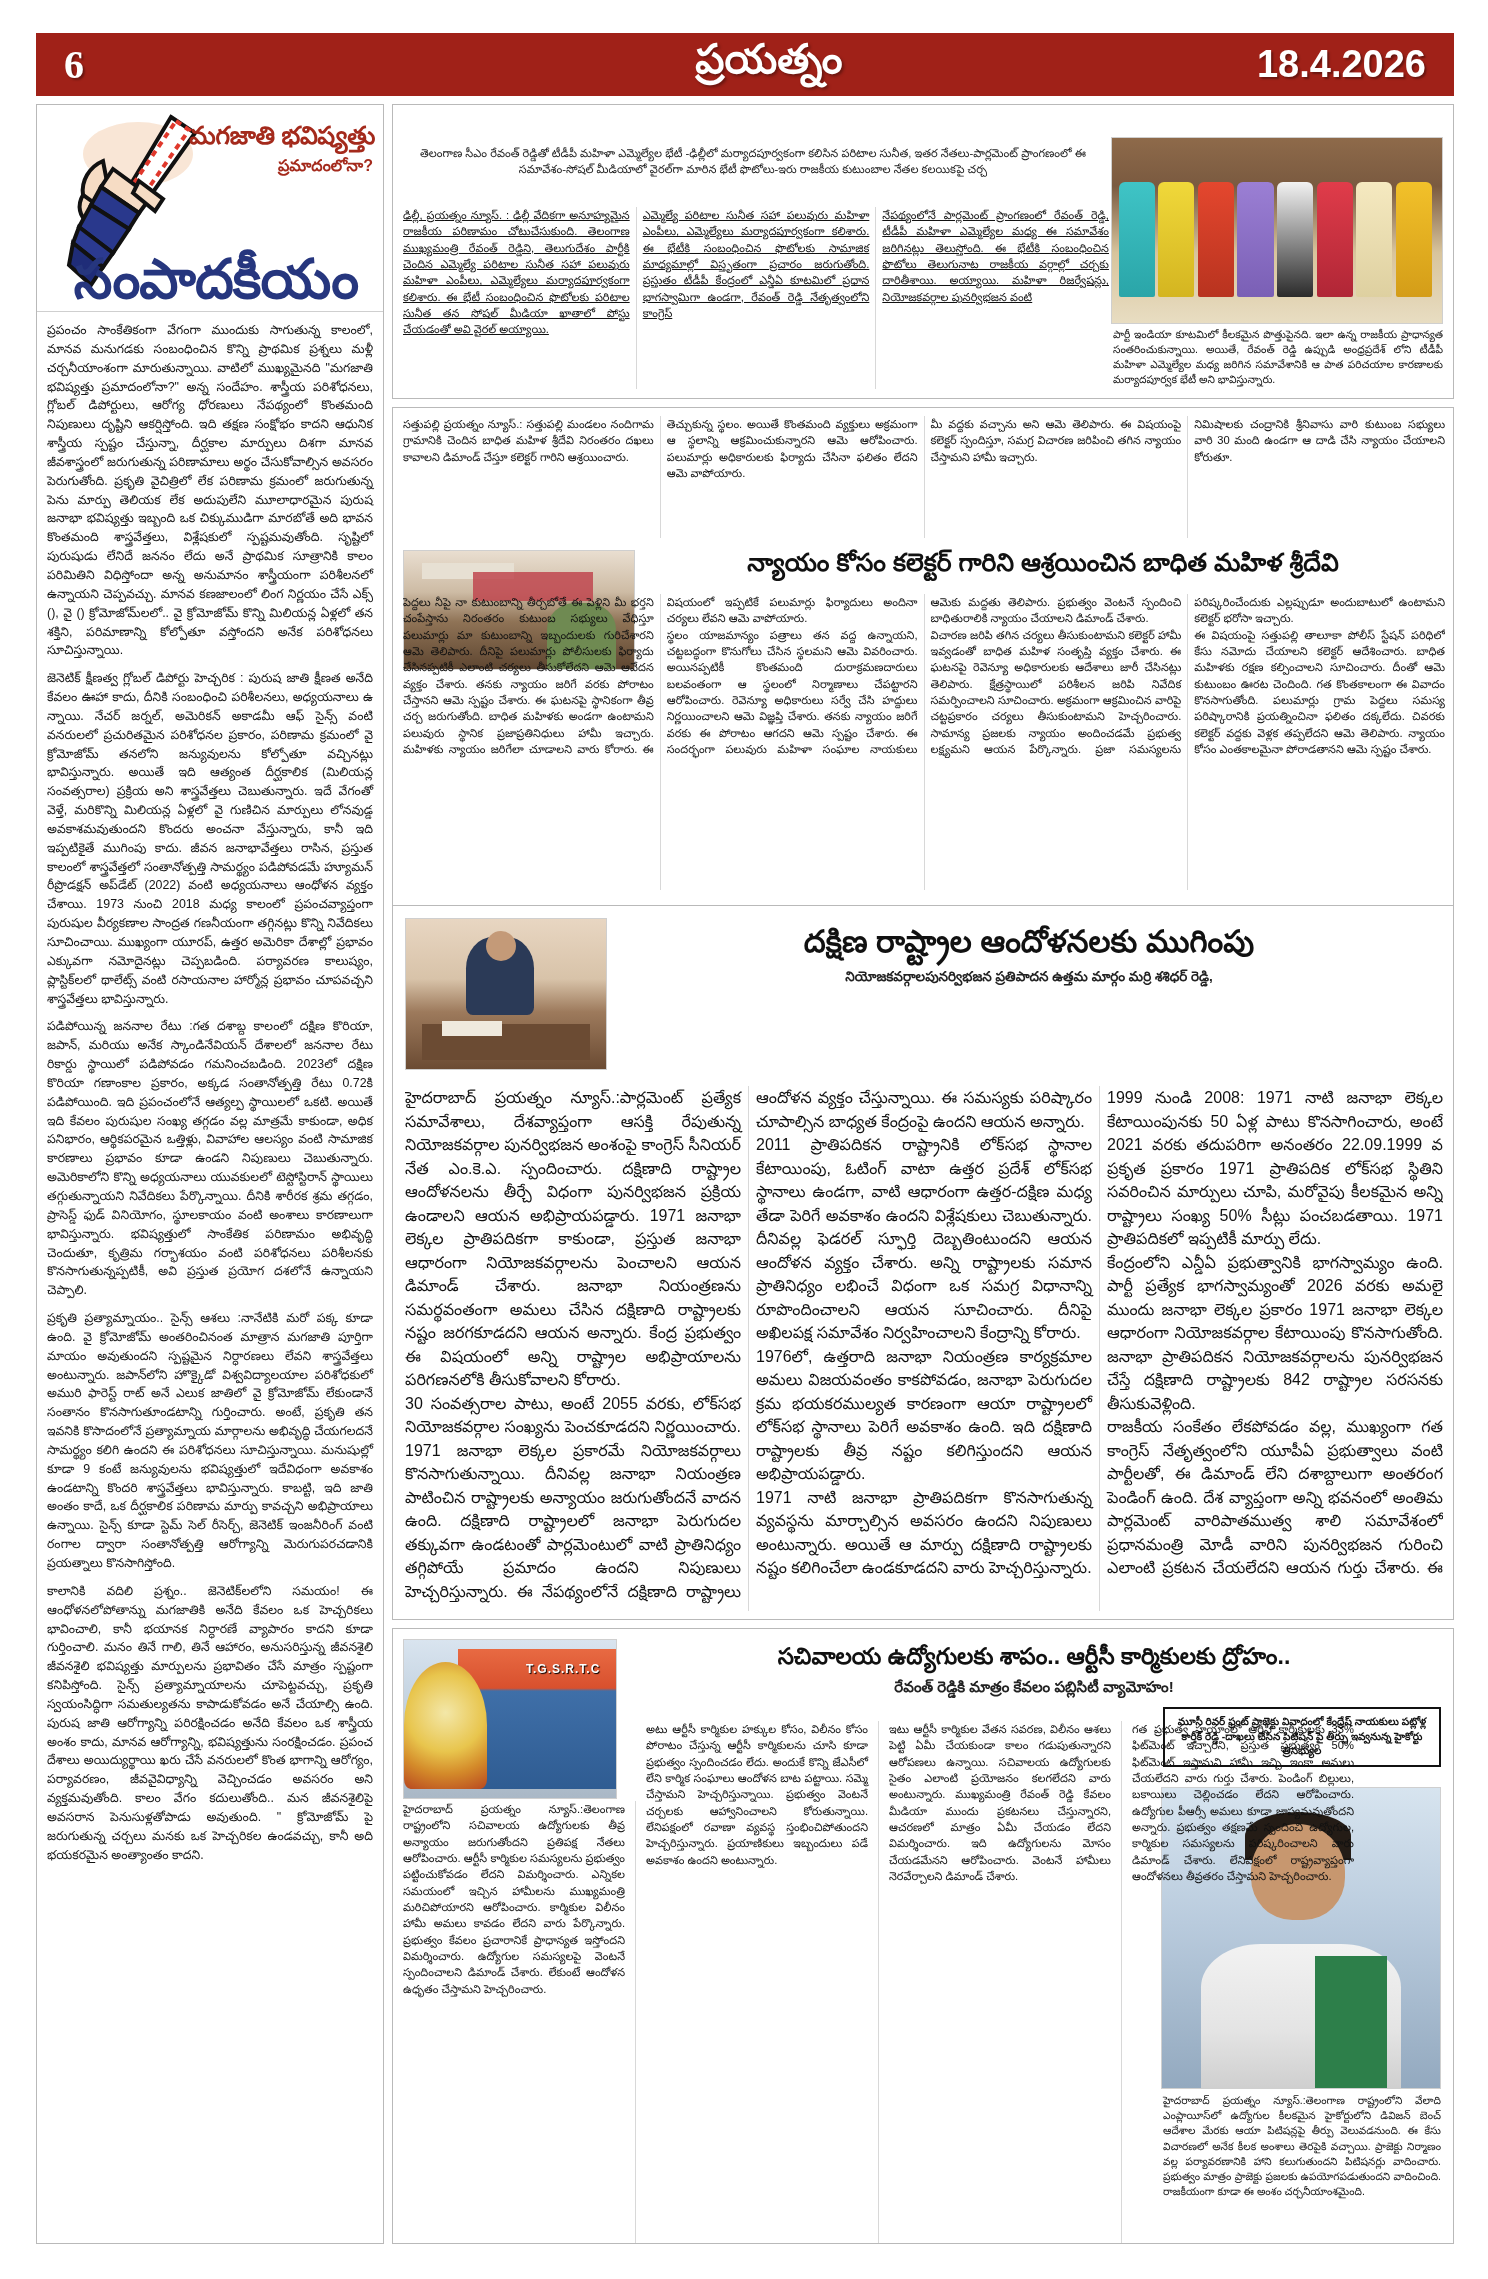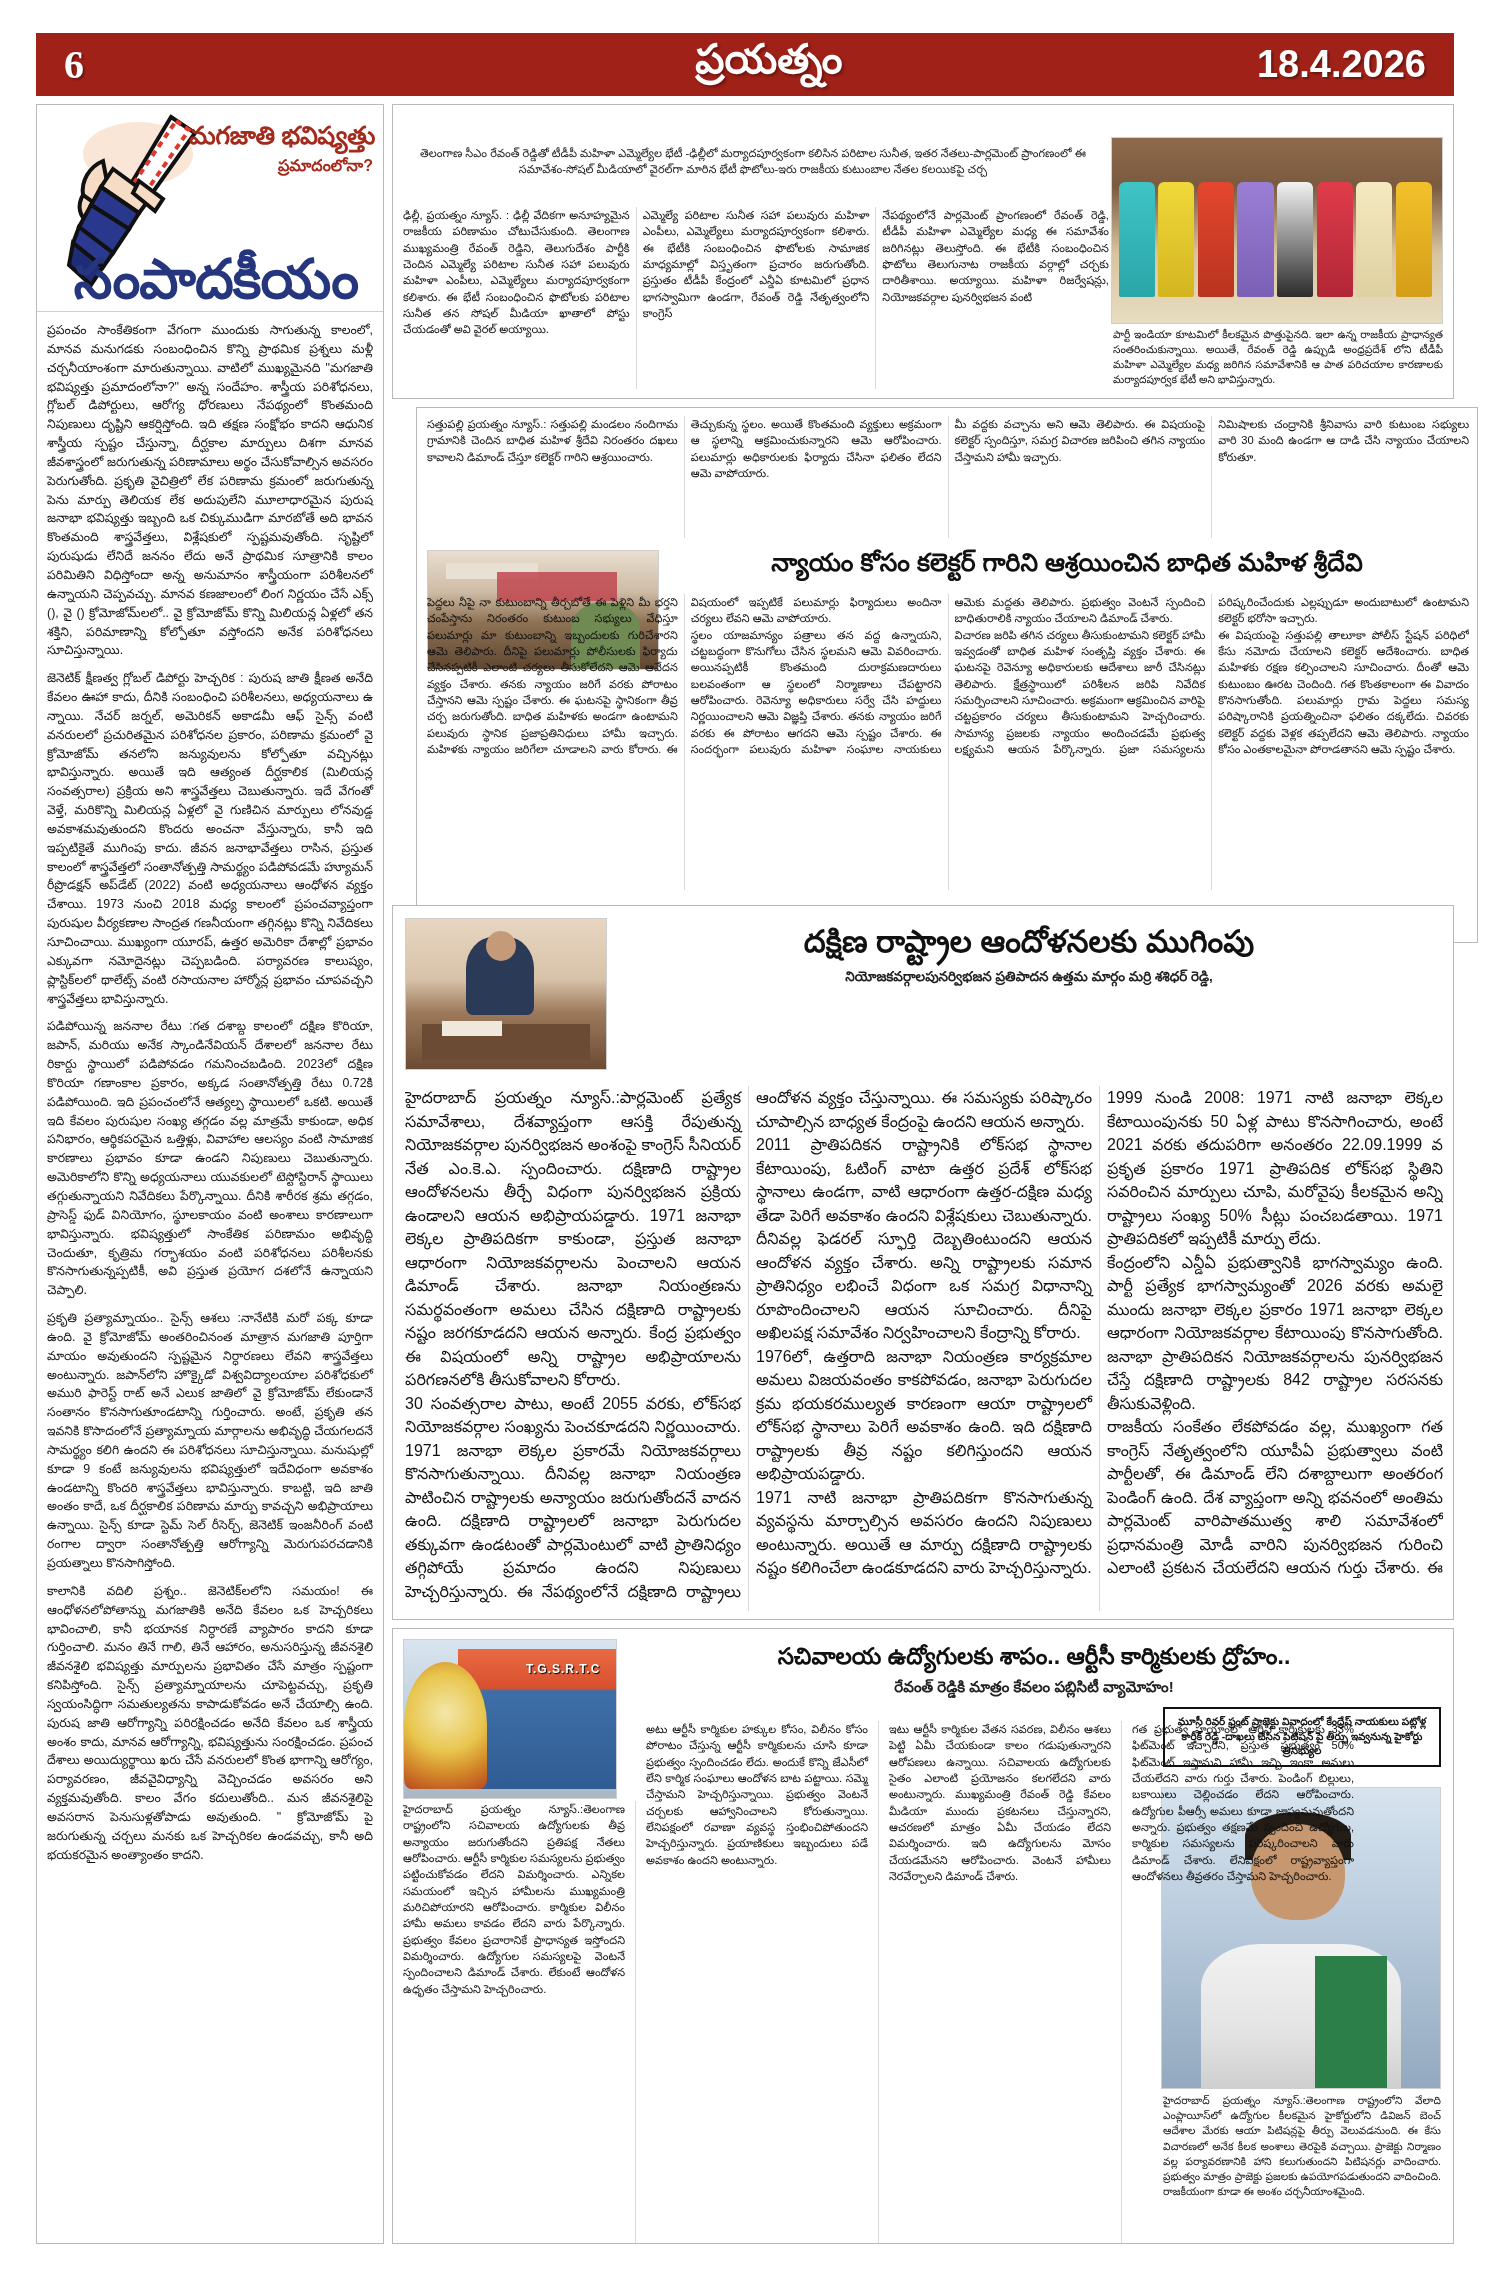--- a/index.html
+++ b/index.html
@@ -147,21 +147,21 @@
 
   .article {
     position: absolute;
     border: 1px solid #b9b9b9;
     box-sizing: border-box;
     background: #fff;
     overflow: hidden;
   }
 
   .art-a { left: 0;   top: 0;     width: 1062px; height: 295px; }
-  .art-b { left: 0;   top: 303px; width: 1062px; height: 536px; margin-left: 24px; }
+  .art-b { left: 0;   top: 303px; width: 1062px; height: 536px; }
   .art-c { left: 0;   top: 801px; width: 1062px; height: 715px; }
   .art-d { left: 0;   top: 1524px;width: 1062px; height: 616px; }
 
   .headline {
     font-family: "Liberation Sans", sans-serif;
     font-weight: bold;
     color: #111;
     text-align: center;
     line-height: 1.18;
   }
@@ -193,20 +193,21 @@
     position: absolute;
     left: 10px; top: 102px; width: 706px; height: 182px;
     column-count: 3;
     column-gap: 13px;
     column-rule: 1px solid #d8d8d8;
     font-size: 11.2px;
     line-height: 1.46;
     text-align: justify;
     font-family: "Liberation Sans", sans-serif;
     overflow: hidden;
+    text-decoration: underline;
   }
   .a-photo {
     position: absolute;
     right: 10px; top: 32px;
     width: 330px; height: 185px;
     overflow: hidden;
     border: 1px solid #cfcfcf;
   }
   .a-caption {
     position: absolute;

